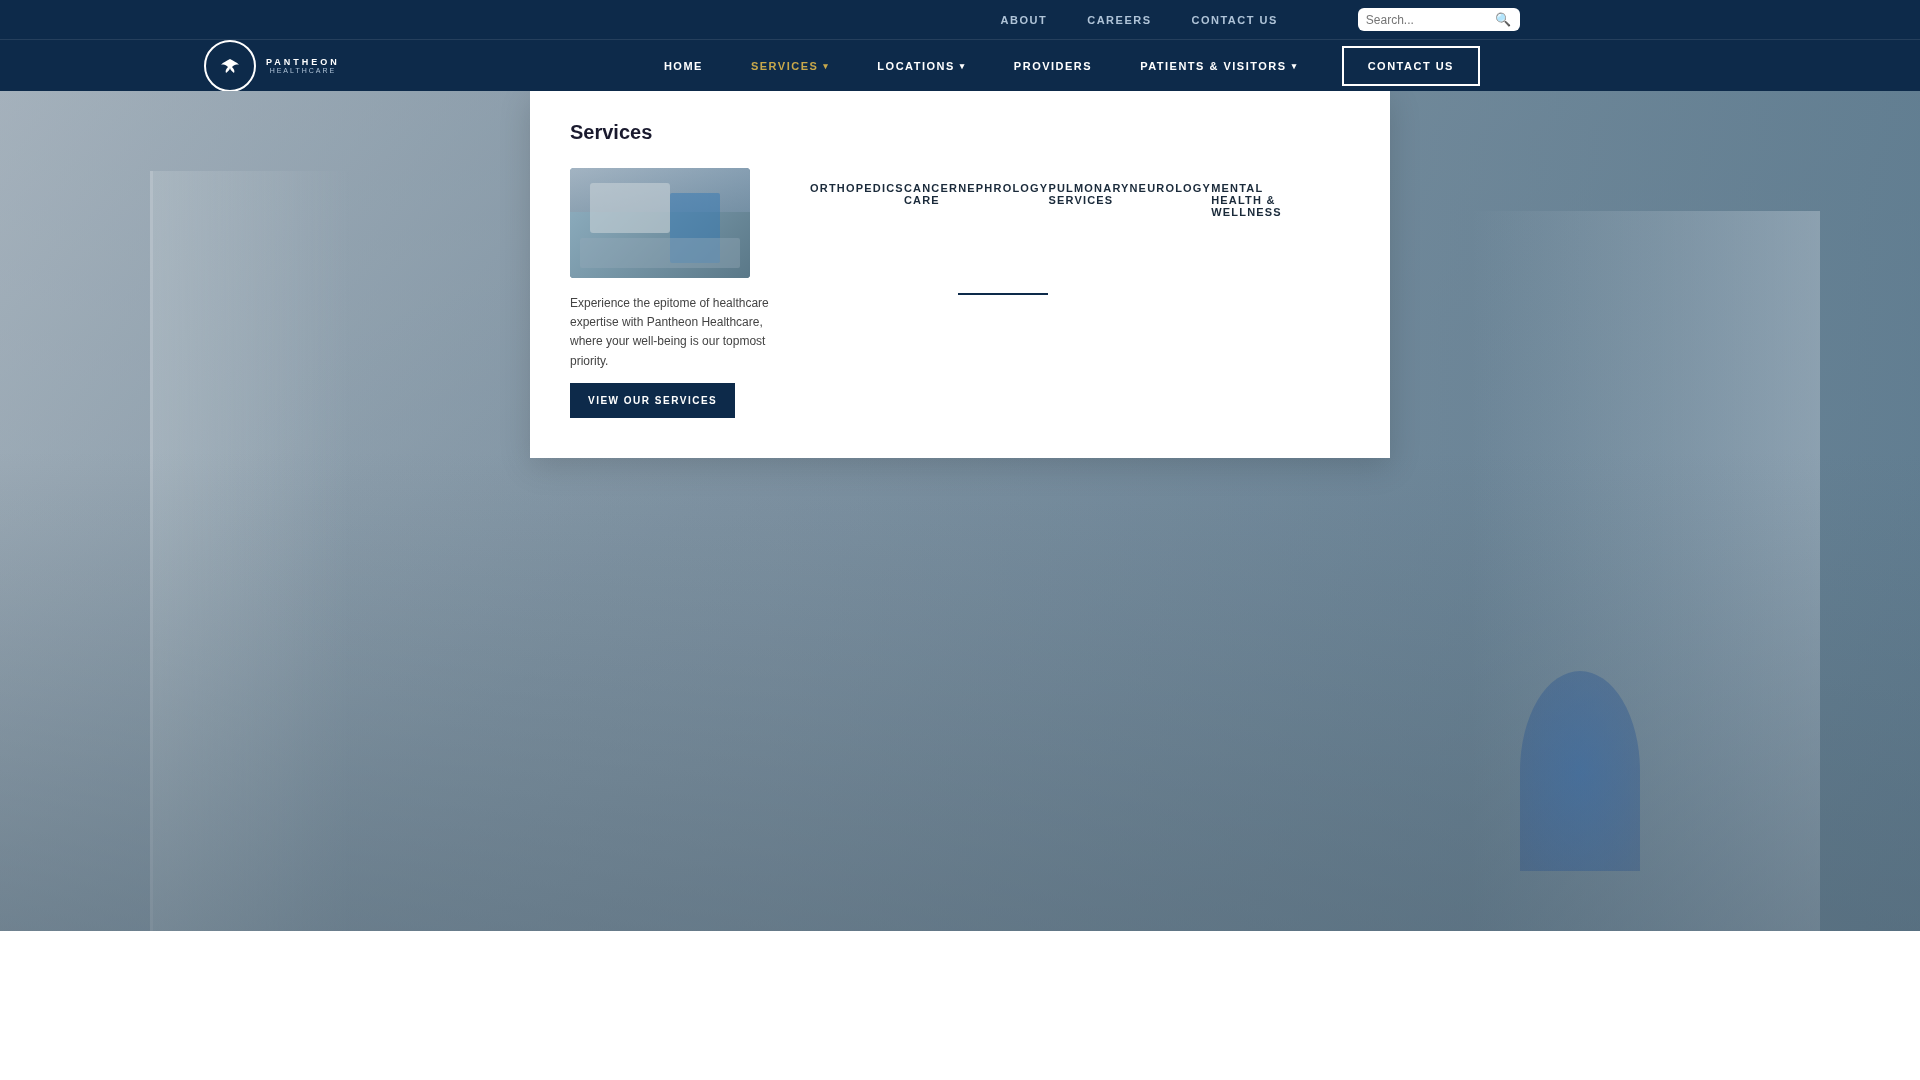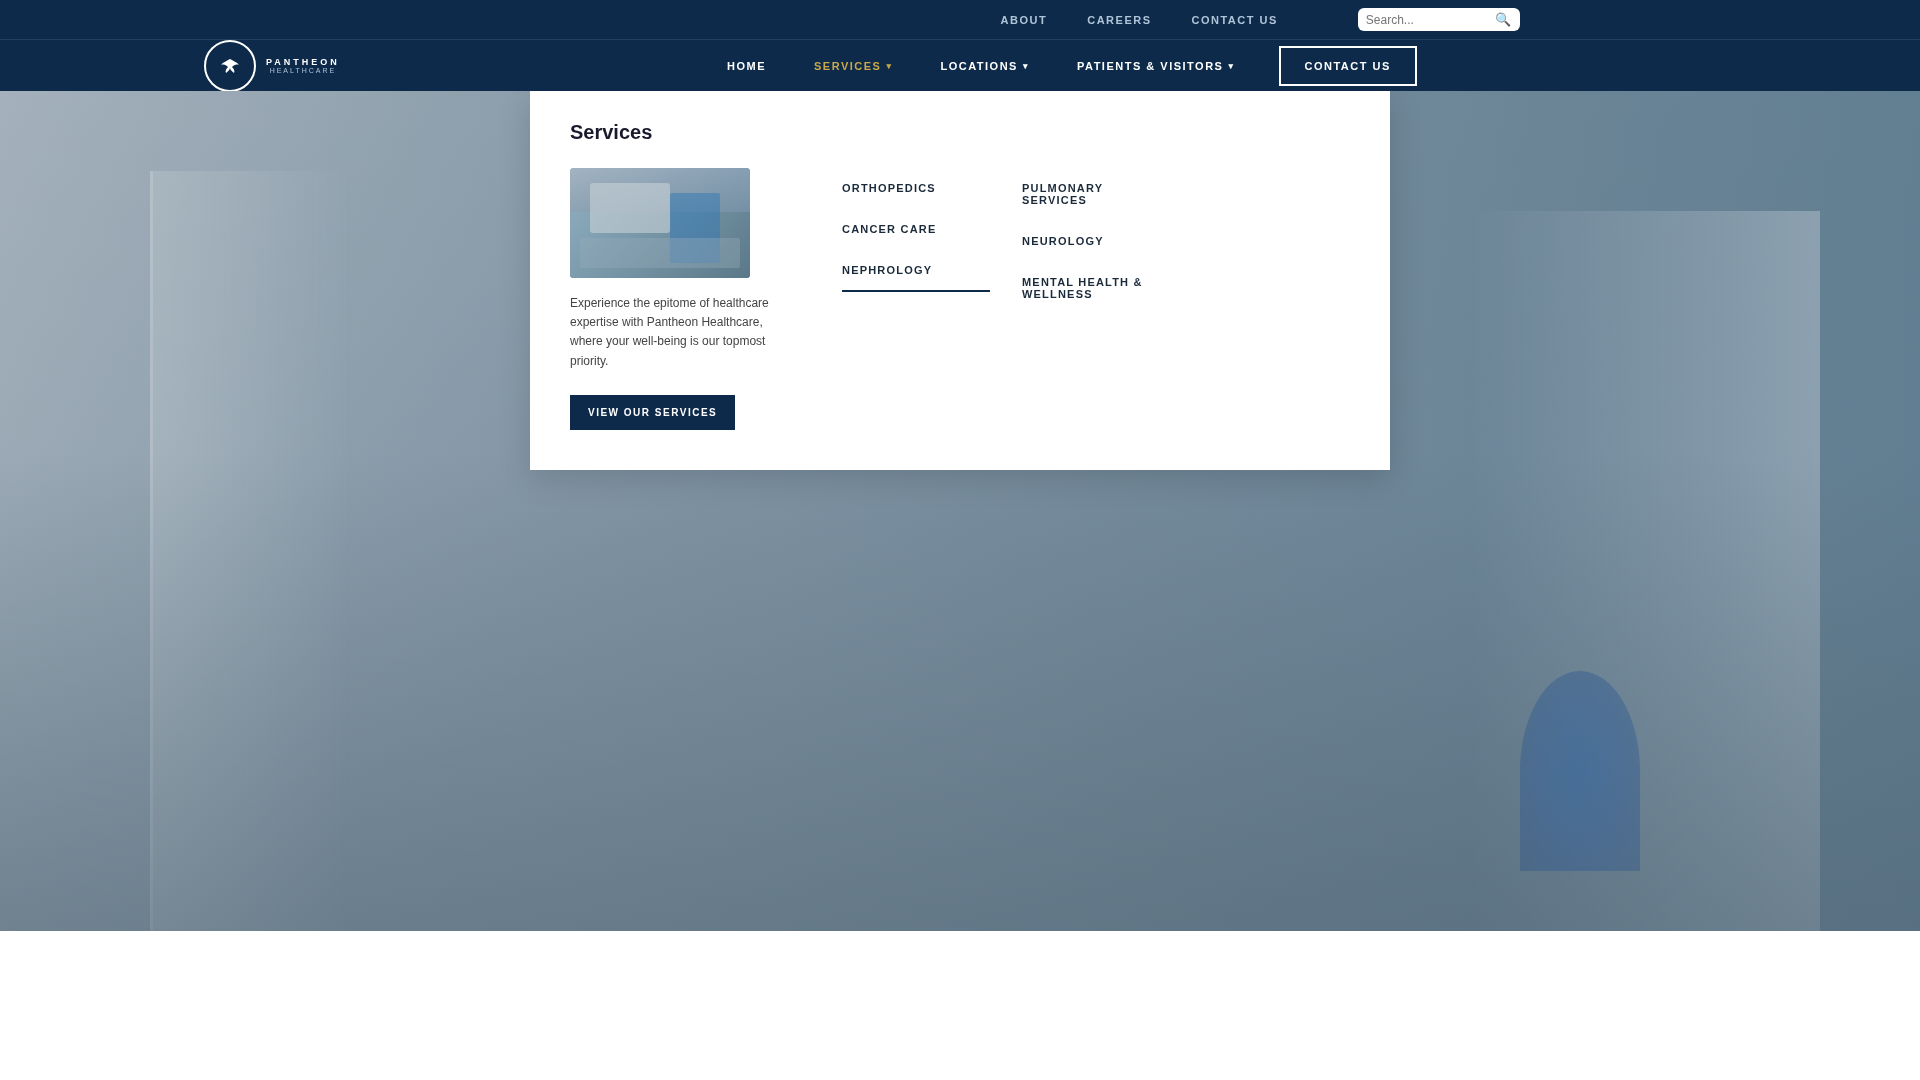--- a/index.html
+++ b/index.html
@@ -214,21 +214,21 @@
     .img-scene::before {
       content: '';
       position: absolute;
       bottom: 0; left: 0; right: 0; top: 0;
       background: linear-gradient(to bottom, rgba(150,170,190,0.3) 0%, rgba(80,110,130,0.5) 100%);
     }
     .dropdown-desc {
       font-size: 12px;
       color: #444;
       line-height: 1.6;
-      margin-bottom: 24px;
+      margin-bottom: 12px;
     }
     .view-services-btn {
       background: #0d2a4a;
       color: #fff;
       border: none;
       font-size: 10px;
       font-weight: 700;
       letter-spacing: 1.5px;
       text-transform: uppercase;
       padding: 12px 18px;
@@ -239,22 +239,21 @@
     .dropdown-right {
       flex: 1;
       display: grid;
       grid-template-columns: 1fr 1fr 1fr;
       grid-template-rows: auto auto auto;
       row-gap: 0;
       column-gap: 0;
     }
     .service-col {
       display: flex;
-      flex-direction: column;
-      margin-left: 32px;
+      flex-direction: row;
     }
     .service-link {
       font-size: 11px;
       font-weight: 700;
       letter-spacing: 1.2px;
       text-transform: uppercase;
       color: #1a2a3a;
       cursor: pointer;
       padding: 14px 0;
       text-decoration: none;
@@ -297,20 +296,21 @@
   <div class="nav-items">
     <a class="nav-item">HOME</a>
     <a class="nav-item active">
       <span>SERVICES</span>
       <span class="chevron">▾</span>
     </a>
     <a class="nav-item">
       <span>LOCATIONS</span>
       <span class="chevron">▾</span>
     </a>
+    <a class="nav-item">PROVIDERS</a>
     <a class="nav-item">
       <span>PATIENTS &amp; VISITORS</span>
       <span class="chevron">▾</span>
     </a>
     <button class="nav-contact-btn">CONTACT US</button>
   </div>
 </div>
 
 <div class="hero">
 

